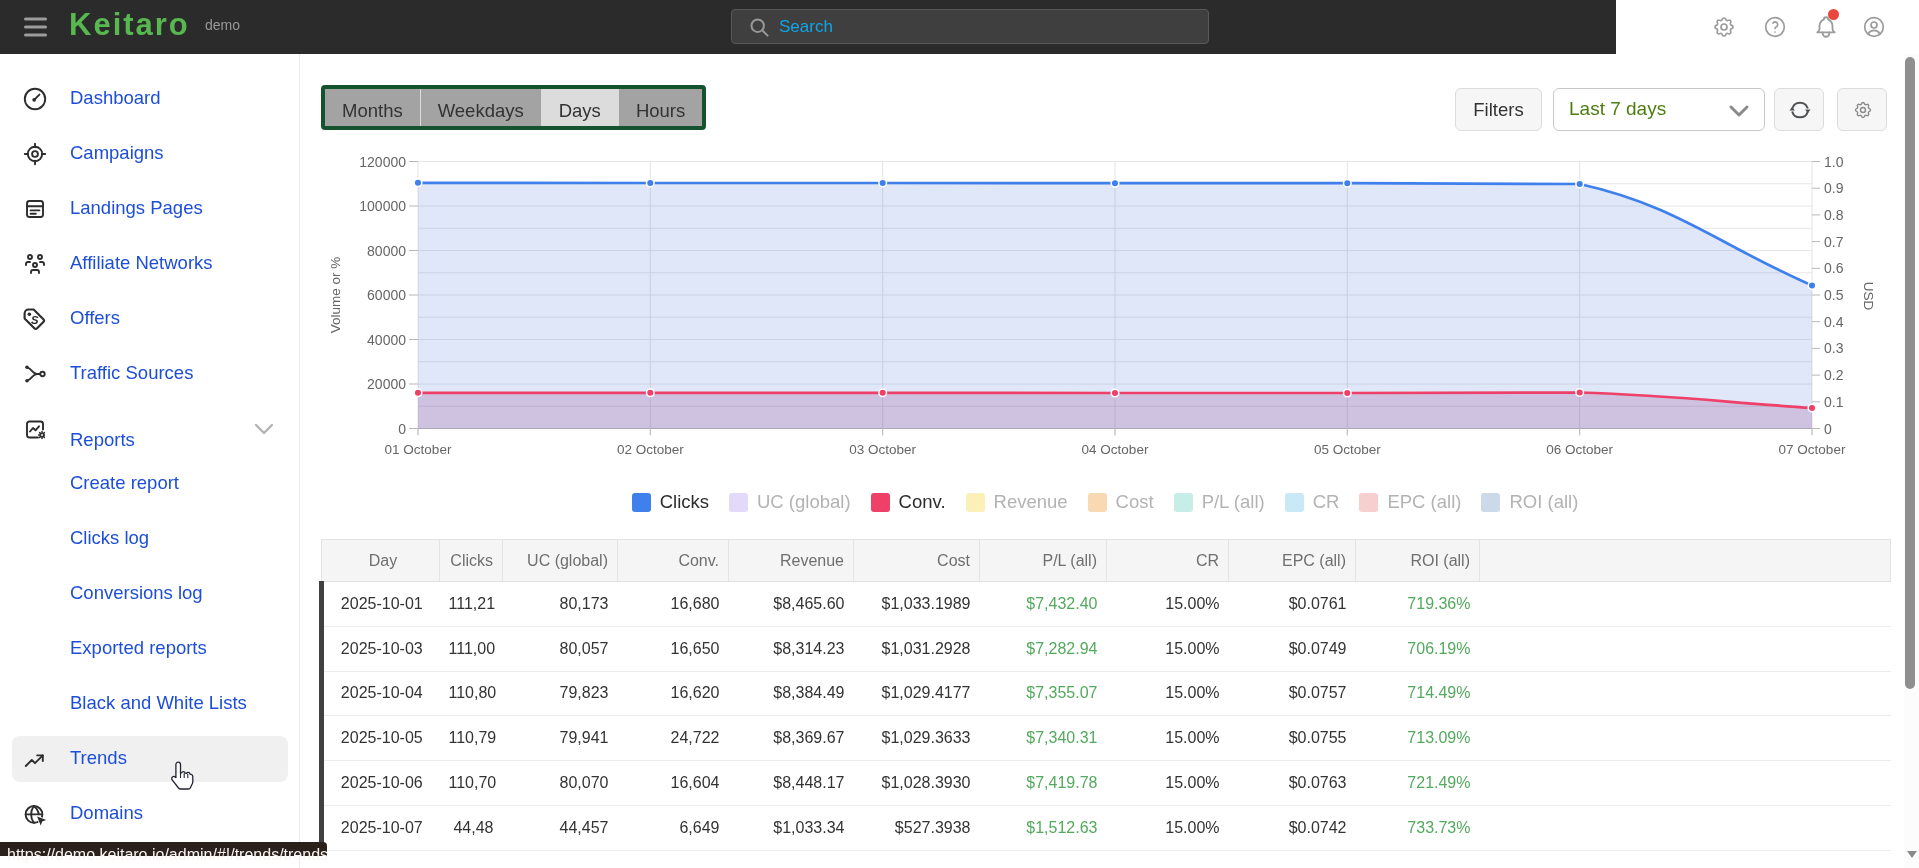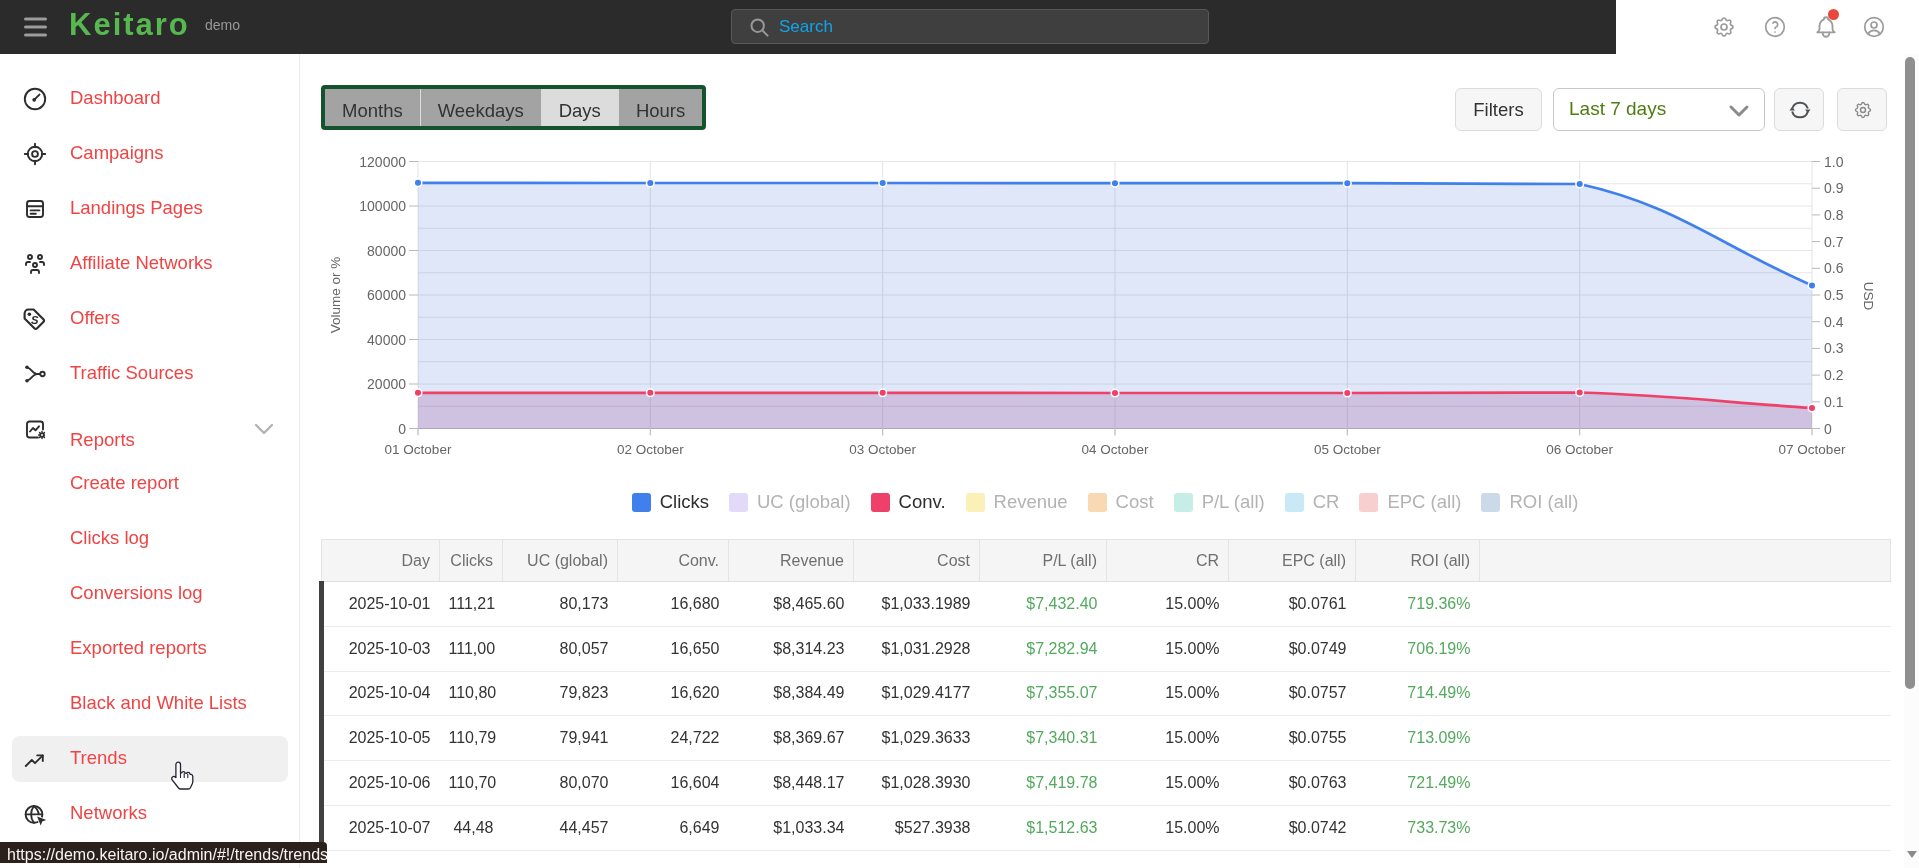--- a/index.html
+++ b/index.html
@@ -7,25 +7,25 @@
 .abs{position:absolute}
 
 #topbar{position:absolute;left:0;top:0;width:1616px;height:54px;background:#2b2b2b}
 #logo{position:absolute;left:69px;top:7px;font-size:31px;font-weight:bold;color:#57b84f;letter-spacing:2px}
 #demo{position:absolute;left:205px;top:17px;font-size:14px;color:#989898}
 #search{position:absolute;left:731px;top:9px;width:478px;height:35px;background:#3f3f3f;
   border:1px solid #585858;border-radius:4px}
 #search .ph{position:absolute;left:47px;top:7px;font-size:17px;color:#0ea5e9}
 
 #sidebar{position:absolute;left:0;top:54px;width:300px;height:814px;background:#fff;border-right:1px solid #eaeaea}
-.mi{position:absolute;left:70px;font-size:18.5px;color:#ef4444;white-space:nowrap}
+.mi{position:absolute;left:70px;font-size:18.5px;color:#1d4ed8;white-space:nowrap}
 .mico{position:absolute;left:23px;width:24px;height:24px}
 #trendsbg{position:absolute;left:12px;top:682px;width:276px;height:46px;background:#f0f0f0;border-radius:8px}
 
-#status{position:absolute;left:0;top:842px;width:327px;height:21px;background:#2a211d;border-top-right-radius:4px;z-index:60}
+#status{position:absolute;left:0;top:842px;width:327px;height:14px;background:#2a211d;border-top-right-radius:4px;z-index:60}
 #status span{position:absolute;left:7px;top:4px;font-size:16px;color:#f8f4f2}
 
 #tabs{position:absolute;left:321px;top:85px;height:45px;background:#a3a3a3;border:4px solid #14532d;
   border-radius:4px;display:flex;overflow:hidden}
 #tabs .tab{height:43px;line-height:43px;font-size:18.5px;color:#333;padding:0 17px;border-right:1px solid #dcdcdc}
 #tabs .tab:last-child{border-right:none}
 #tabs .tab.act{background:#dcdcdc}
 .btn{position:absolute;top:88px;height:43px;background:#f6f6f6;border:1px solid #dcdcdc;border-radius:6px}
 #filters{left:1455px;width:87px;font-size:18.5px;color:#333;text-align:center;line-height:41px}
 #sel{position:absolute;left:1553px;top:88px;width:212px;height:43px;background:#fff;border:1px solid #c9c9c9;border-radius:6px}
@@ -38,21 +38,21 @@
 #legend .sq{width:19px;height:19px;border-radius:3px;margin-right:9px}
 #legend .lt{font-size:18.5px;color:#b3b3b3}
 #legend .lt.on{color:#2d2d2d}
 
 #tbl{position:absolute;left:319px;top:539px;width:1569px;border-collapse:collapse;table-layout:fixed}
 #tbl th{height:42px;font-size:16px;font-weight:normal;color:#6f6f6f;background:#f5f5f5;
   border:1px solid #e4e4e4;border-bottom:1px solid #e0e0e0;padding:0 9px;white-space:nowrap;overflow:hidden}
 #tbl td{height:44.8px;font-size:16px;color:#333;border-bottom:1px solid #ececec;padding:0 9px;
   white-space:nowrap;overflow:hidden;background:#fff}
 #tbl .r{text-align:right}
-#tbl .l{text-align:right}
+#tbl .l{text-align:center}
 #tbl .g{color:#53a95d}
 #tbl td.day{border-left:5px solid #404040;padding-left:9px}
 #tbl th.l{padding-left:14px}
 
 
 #sbtrack{position:absolute;left:1904px;top:54px;width:15px;height:814px;background:#fcfcfc;z-index:50}
 #sbthumb{position:absolute;left:1px;top:3px;width:10px;height:632px;background:#8f8f8f;border-radius:5px}
 #sbarr{position:absolute;left:3px;top:797px;width:0;height:0;border-left:5px solid transparent;
   border-right:5px solid transparent;border-top:7px solid #8a8a8a}
 </style></head><body>
@@ -161,21 +161,21 @@
       <path d="M2.8 18l6 -6 3.2 3.2 7.8 -7.8"></path>
       <path d="M14.2 7.4h5.6v5.6"></path>
     </svg>
 <div class="mi" style="top:693px">Trends</div>
 <svg class="mico" style="top:749px" viewBox="0 0 24 24" fill="none" stroke="#2d2d2d" stroke-width="1.9" stroke-linecap="round" stroke-linejoin="round">
       <circle cx="11" cy="11.4" r="8.4"></circle>
       <path d="M2.8 11.4h16.4M11 3a13.5 13.5 0 0 0 0 16.8M11 3a13.5 13.5 0 0 1 4.8 8.4"></path>
       <path d="M13.6 13.2l9.6 3.7 -4 1.5 -1.5 4 -3.7-9.2z" fill="#2d2d2d" stroke="#fff" stroke-width="1.6" stroke-linejoin="round"></path>
       <path d="M13.6 13.2l9.6 3.7 -4 1.5 -1.5 4 -3.7-9.2z" fill="#2d2d2d" stroke="none"></path>
     </svg>
-<div class="mi" style="top:748px">Networks</div>
+<div class="mi" style="top:748px">Domains</div>
 </div>
 <svg class="abs" style="left:168px;top:760px;z-index:70" width="28" height="32" viewBox="0 0 28 32">
 <path d="M10.2 2.2c1.3 0 2.3 1 2.3 2.3v8.3l1.2 .1c.2-.7 .9-1.2 1.7-1.2 .9 0 1.6 .6 1.8 1.4l1.3 .2c.3-.5 .9-.9 1.6-.9 .9 0 1.7 .7 1.8 1.6l1.2 .3c1 .3 1.7 1.2 1.7 2.3v5.2c0 .6-.1 1.2-.4 1.7l-2 4.2c-.4 .8-1.2 1.3-2.1 1.3h-7.8c-.8 0-1.5-.4-2-1l-6.3-8.2c-.7-.9-.6-2.2 .3-2.9 .8-.7 2-.6 2.8 .1l.6 .6v-13.1c0-1.3 1-2.3 2.3-2.3z" fill="#fff" stroke="#223" stroke-width="1.3" stroke-linejoin="round"></path>
 <path d="M12.5 13v4.5M16.2 13.6v3.9M19.8 14.2v3.4" stroke="#223" stroke-width="1.1" fill="none" stroke-linecap="round"></path>
   </svg>
 <div id="status">
     <span>https://demo.keitaro.io/admin/#!/trends/trends</span>
   </div>
 
 <div id="tabs">

